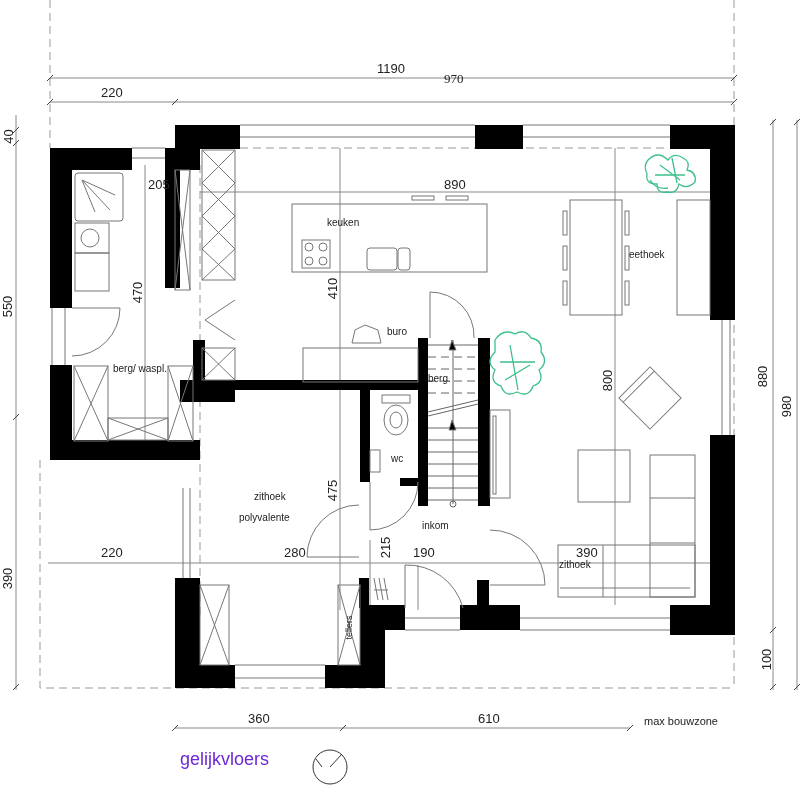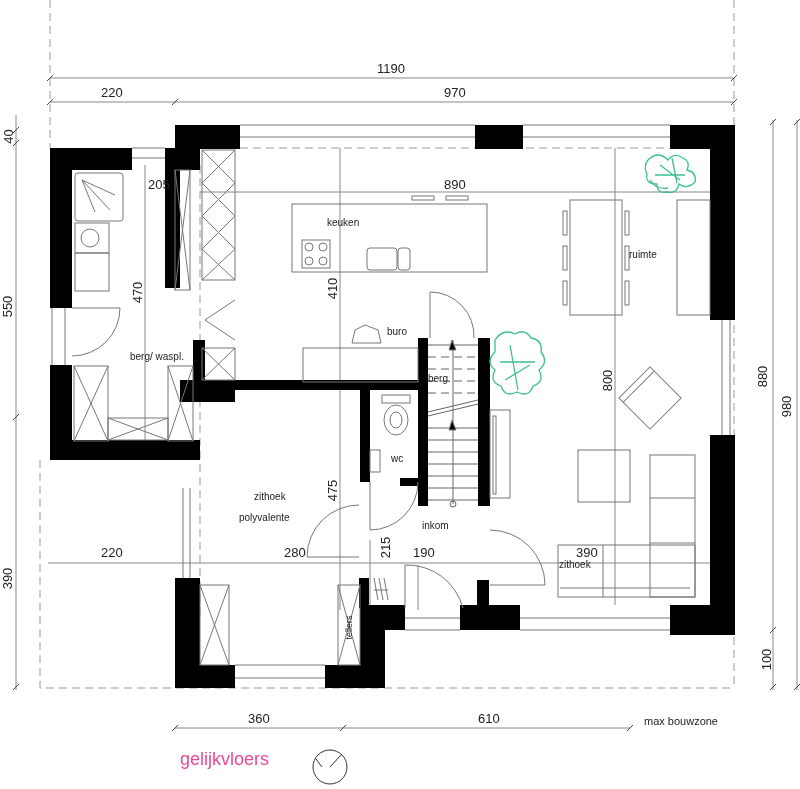--- a/index.html
+++ b/index.html
@@ -1,21 +1,21 @@
 <!DOCTYPE html>
 <html><head>
 <meta charset="utf-8">
 <style>
   html,body{margin:0;padding:0;background:#ffffff;}
   body{width:800px;height:789px;position:relative;overflow:hidden;font-family:"Liberation Sans",sans-serif;}
   #plan{position:absolute;left:0;top:0;width:800px;height:789px;}
   .lbl{position:absolute;font-family:"Liberation Sans",sans-serif;font-size:10px;color:#222;white-space:nowrap;line-height:1;}
   .dim{position:absolute;font-family:"Liberation Sans",sans-serif;font-size:13px;color:#222;white-space:nowrap;line-height:1;}
   .rot{transform:rotate(-90deg);transform-origin:center center;}
-  .title{position:absolute;font-family:"Liberation Sans",sans-serif;font-size:18px;color:#ec4899;white-space:nowrap;line-height:1;}
+  .title{position:absolute;font-family:"Liberation Sans",sans-serif;font-size:18px;color:#6d28d9;white-space:nowrap;line-height:1;}
 </style>
 </head>
 <body>
 
 <svg id="plan" viewBox="0 0 800 789" xmlns="http://www.w3.org/2000/svg">
 
   <g fill="none" stroke="#999" stroke-width="1" stroke-dasharray="8,5">
     <polyline points="50,0 50,148"></polyline>
     <polyline points="734,0 734,688"></polyline>
     <polyline points="40,460 40,688 734,688"></polyline>
@@ -261,21 +261,21 @@
 
   <g fill="none" stroke="#333" stroke-width="1">
     <circle cx="330" cy="767" r="17"></circle>
     <line x1="330" y1="767" x2="342" y2="754"></line>
     <line x1="316" y1="759" x2="322" y2="767"></line>
   </g>
 </svg>
 
 <span class="dim" style="left:377px;top:62px;">1190</span>
 <span class="dim" style="left:101px;top:86px;">220</span>
-<span class="dim" style="left:444px;top:86px;">970</span>
+<span class="dim" style="left:444px;top:72px;font-family:Liberation Serif, serif;">970</span>
 <span class="dim rot" style="left:1px;top:130px;">40</span>
 <span class="dim rot" style="left:-3px;top:300px;">550</span>
 <span class="dim rot" style="left:-3px;top:572px;">390</span>
 <span class="dim rot" style="left:752px;top:370px;">880</span>
 <span class="dim rot" style="left:776px;top:400px;">980</span>
 <span class="dim rot" style="left:756px;top:653px;">100</span>
 <span class="dim" style="left:248px;top:712px;">360</span>
 <span class="dim" style="left:478px;top:712px;">610</span>
 
 <span class="dim" style="left:148px;top:178px;">205</span>
@@ -283,23 +283,23 @@
 <span class="dim" style="left:444px;top:178px;">890</span>
 <span class="dim rot" style="left:322px;top:282px;">410</span>
 <span class="dim rot" style="left:597px;top:374px;">800</span>
 <span class="dim rot" style="left:322px;top:484px;">475</span>
 <span class="dim" style="left:101px;top:546px;">220</span>
 <span class="dim" style="left:284px;top:546px;">280</span>
 <span class="dim rot" style="left:375px;top:541px;">215</span>
 <span class="dim" style="left:413px;top:546px;">190</span>
 <span class="dim" style="left:576px;top:546px;">390</span>
 
-<span class="lbl" style="left:113px;top:352px;margin-left:17px;">berg/ waspl.</span>
+<span class="lbl" style="left:113px;top:364px;">berg/ waspl.</span>
 <span class="lbl" style="left:327px;top:218px;">keuken</span>
-<span class="lbl" style="left:629px;top:250px;">ruimte</span>
+<span class="lbl" style="left:629px;top:250px;">eethoek</span>
 <span class="lbl" style="left:387px;top:327px;">buro</span>
 <span class="lbl" style="left:428px;top:366px;margin-top:8px;">berg.</span>
 <span class="lbl" style="left:391px;top:454px;">wc</span>
 <span class="lbl" style="left:239px;top:477px;margin-top:36px;">polyvalente</span>
 <span class="lbl" style="left:254px;top:492px;">zithoek</span>
 <span class="lbl" style="left:422px;top:521px;">inkom</span>
 <span class="lbl" style="left:559px;top:516px;margin-top:44px;">zithoek</span>
 <span class="lbl rot" style="left:337px;top:623px;font-size:9px;">tellers</span>
 <span class="lbl" style="left:644px;top:716px;font-size:11px;">max bouwzone</span>
 

